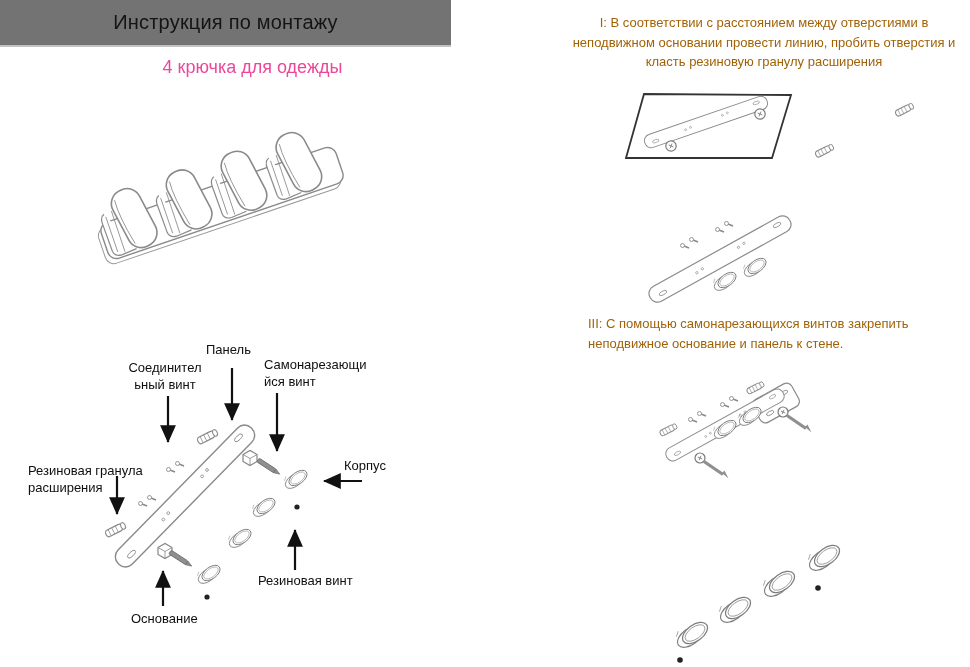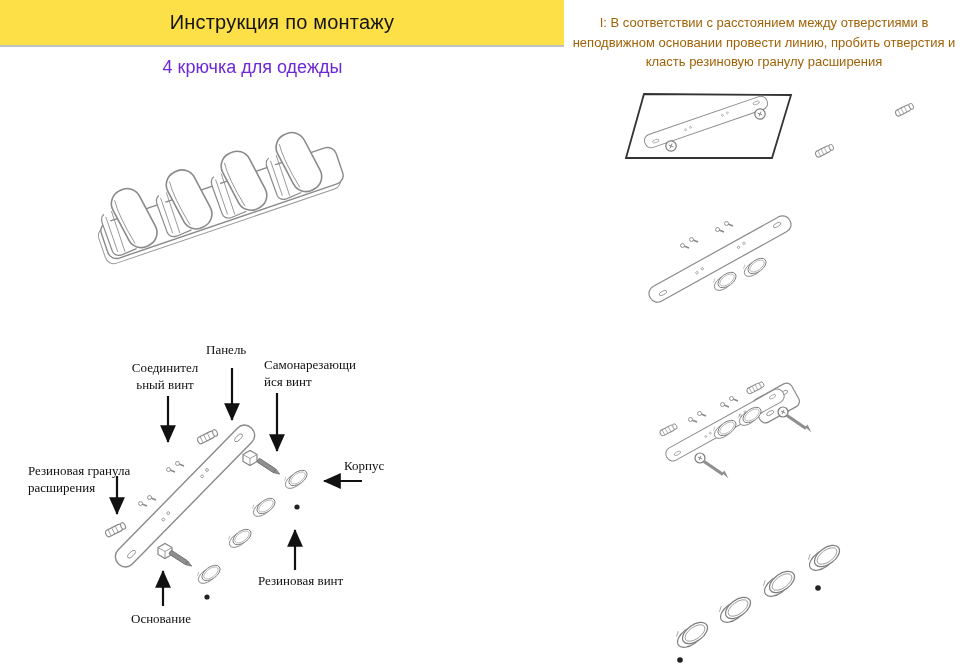--- a/index.html
+++ b/index.html
@@ -1,27 +1,27 @@
 <!DOCTYPE html>
 <html><head>
 <meta charset="utf-8">
 <style>
   html,body { margin:0; padding:0; background:#ffffff; }
   .page {
     position:relative; width:970px; height:667px; background:#fff;
     font-family:"Liberation Sans", sans-serif; color:#1a1a1a; overflow:hidden;
   }
   .title-bar {
-    position:absolute; left:0; top:0; width:564px; height:45px;
-    background:#fde047; border-bottom:2px solid #c2c2c2;
+    position:absolute; left:0; top:0; width:451px; height:45px;
+    background:#737373; border-bottom:2px solid #c2c2c2;
     display:flex; align-items:center; justify-content:center;
   }
   .title { font-size:20px; color:#141414; letter-spacing:0.2px; }
-  .subtitle { position:absolute; left:0; top:57px; width:505px; text-align:center; font-size:18px; color:#6d28d9; }
-  .lbl { position:absolute; font-size:13px; line-height:1.3; color:#0f0f0f;font-family:Liberation Serif, serif; }
+  .subtitle { position:absolute; left:0; top:57px; width:505px; text-align:center; font-size:18px; color:#ec4899; }
+  .lbl { position:absolute; font-size:13px; line-height:1.3; color:#0f0f0f; }
   .step-text { position:absolute; font-size:13px; line-height:1.5; color:#a16207; }
   svg.abs { position:absolute; display:block; }
 </style>
 </head>
 <body>
 
 <div class="page">
 
   <svg width="0" height="0" style="position:absolute">
     <defs>
@@ -151,20 +151,21 @@
 
 
   <svg class="abs" style="left:620px;top:213px" width="340" height="100" viewBox="0 0 340 100">
     <use href="#slat" transform="translate(100,46) rotate(-29) scale(0.84)"></use>
     <use href="#screwpair" transform="translate(70,31)"></use>
     <use href="#screwpair" transform="translate(105,15)"></use>
     <use href="#hook" transform="translate(107,67) scale(0.45)"></use>
     <use href="#hook" transform="translate(137,53) scale(0.45)"></use>
   </svg>
 
+  <div class="step-text" style="left:588px;top:314px;width:330px">III: С помощью самонарезающихся винтов закрепить неподвижное основание и панель к стене.</div>
 
   <svg class="abs" style="left:620px;top:352px" width="340" height="143" viewBox="0 0 340 143">
     <g transform="translate(156,51) rotate(-29)">
       <rect x="-22" y="-13" width="44" height="26" rx="6" fill="#fff" stroke="#8a8a8a" stroke-width="1.2"></rect>
       <ellipse cx="-10" cy="6" rx="4" ry="1.8" fill="none" stroke="#8a8a8a" stroke-width="0.8"></ellipse>
       <ellipse cx="12" cy="-5" rx="4" ry="1.8" fill="none" stroke="#8a8a8a" stroke-width="0.8"></ellipse>
     </g>
     <use href="#slat" transform="translate(105,73) rotate(-29) scale(0.7)"></use>
     <use href="#screwpair" transform="translate(78,66)"></use>
     <use href="#screwpair" transform="translate(110,51)"></use>

